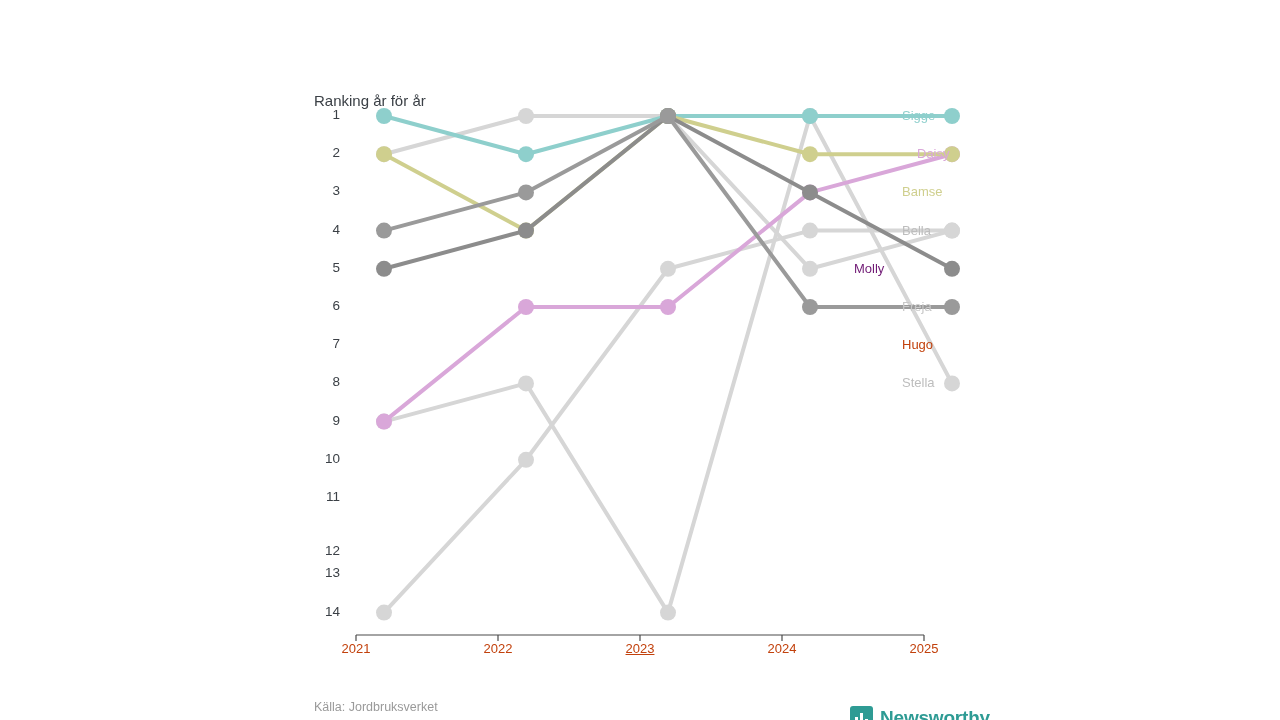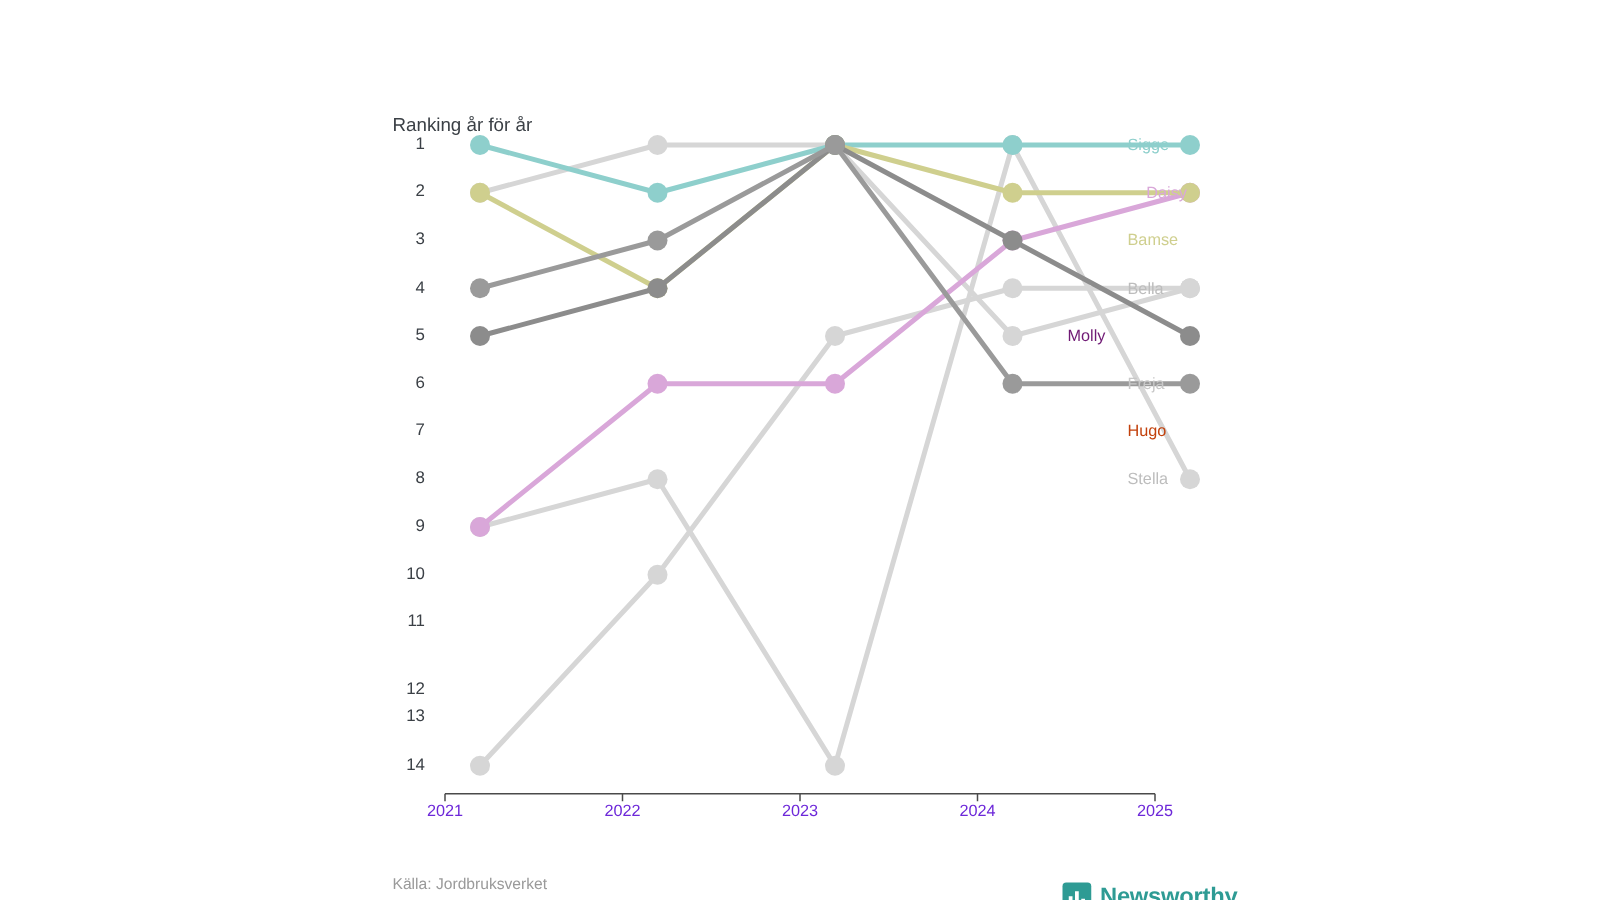--- a/index.html
+++ b/index.html
@@ -54,21 +54,21 @@
     width: 40px;
     text-align: right;
     font-size: 13.5px;
     color: #3b4046;
   }
   .xtick {
     position: absolute;
     width: 80px;
     text-align: center;
     font-size: 13px;
-    color: #6d28d9;
+    color: #c2410c;
   }
   .serieslabel {
     position: absolute;
     font-size: 13px;
     white-space: nowrap;
   }
   .source {
     position: absolute;
     left: 314px;
     top: 700px;
@@ -204,21 +204,21 @@
         <div class="ytick" style="left: 300px; top: 412.6px;">9</div>
         <div class="ytick" style="left: 300px; top: 450.8px;">10</div>
         <div class="ytick" style="left: 300px; top: 489px; text-align: right;">11</div>
         <div class="ytick" style="left: 300px; top: 543px;">12</div>
         <div class="ytick" style="left: 300px; top: 565.4px;">13</div>
         <div class="ytick" style="left: 300px; top: 603.6px;">14</div>
       </div>
     <div id="xtick-layer">
         <div class="xtick" style="left: 316px; top: 641px;">2021</div>
         <div class="xtick" style="left: 458px; top: 641px;">2022</div>
-        <div class="xtick" style="left: 600px; top: 641px;">2023</div>
+        <div class="xtick" style="left: 600px; top: 641px; text-decoration: underline;">2023</div>
         <div class="xtick" style="left: 742px; top: 641px;">2024</div>
         <div class="xtick" style="left: 884px; top: 641px;">2025</div>
       </div>
     <div id="label-layer">
         <div class="serieslabel" style="left: 902px; top: 108px; color: rgb(142, 207, 204);">Sigge</div>
         <div class="serieslabel" style="left: 902px; top: 146.2px; color: rgb(217, 167, 217); margin-left: 15px;">Daisy</div>
         <div class="serieslabel" style="left: 902px; top: 184.4px; color: rgb(207, 207, 142);">Bamse</div>
         <div class="serieslabel" style="left: 902px; top: 222.6px; color: rgb(189, 189, 189);">Bella</div>
         <div class="serieslabel" style="left: 854px; top: 260.8px; color: #701a75;">Molly</div>
         <div class="serieslabel" style="left: 902px; top: 299px; color: rgb(200, 200, 200);">Freja</div>

